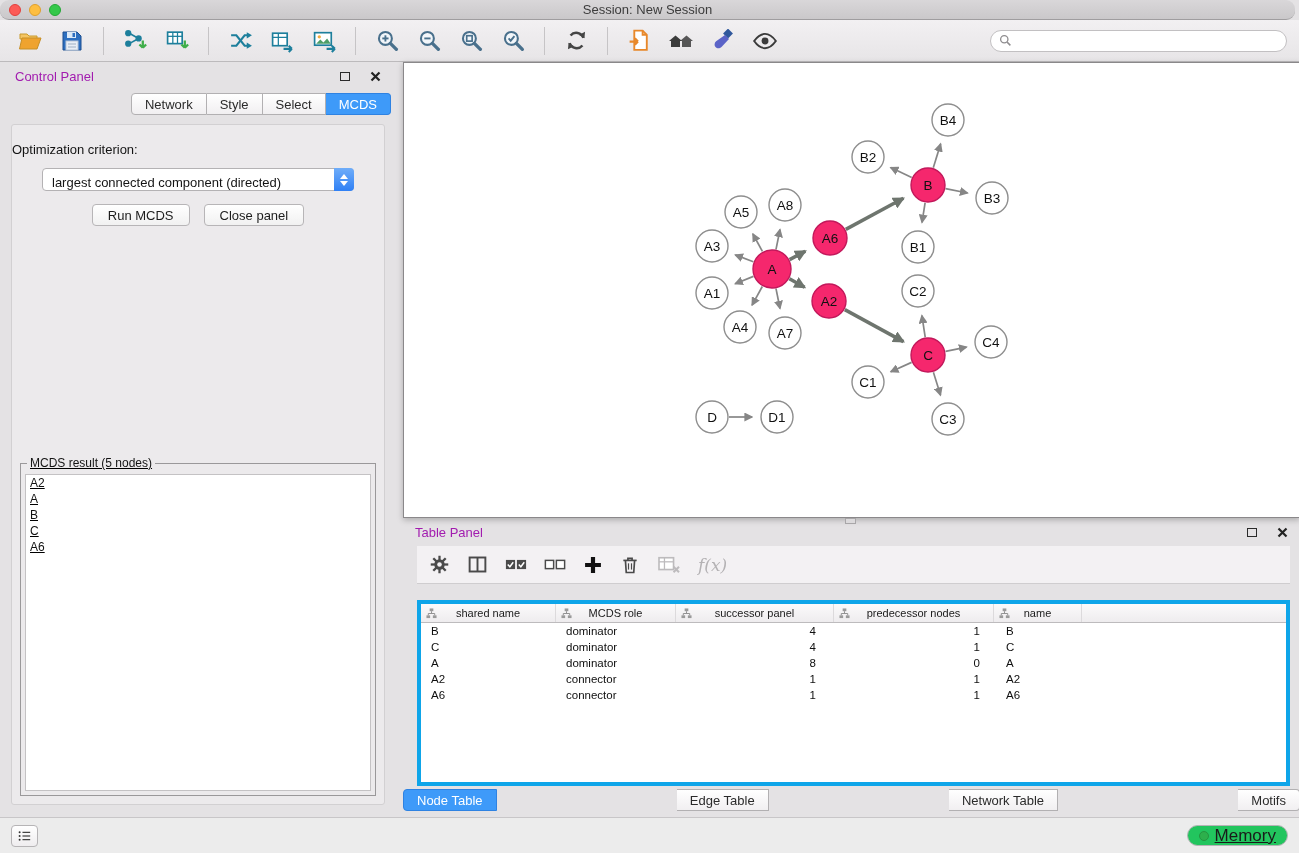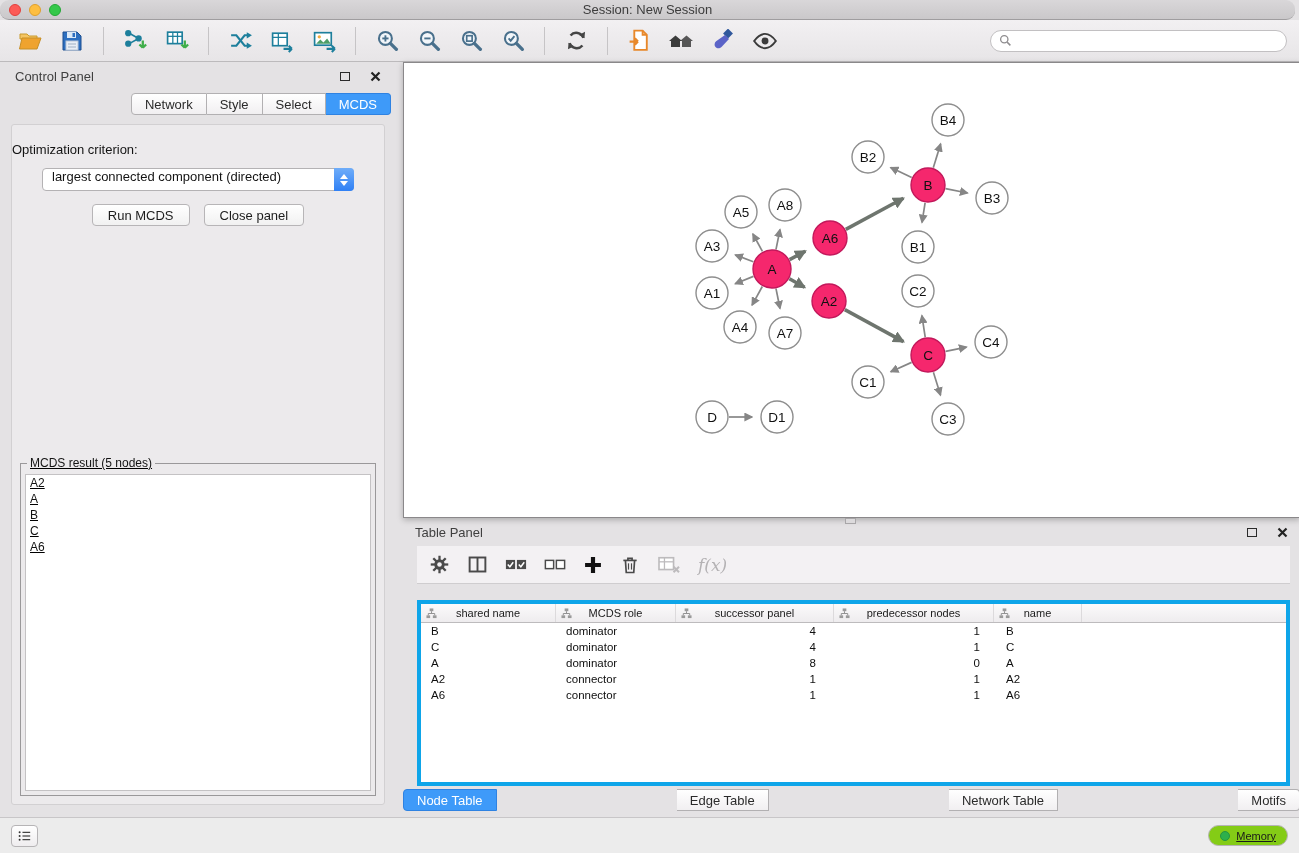--- a/index.html
+++ b/index.html
@@ -28,39 +28,39 @@
   .tb{width:36px;height:34px;border:none;background:transparent;display:flex;
     align-items:center;justify-content:center;padding:0;cursor:default;}
   .tsep{width:1px;height:28px;background:#c6c4c6;margin:0 7px;}
   .searchbox{margin-left:auto;width:297px;height:22px;background:#fff;
     border:1px solid #c2c0c2;border-radius:12px;display:flex;align-items:center;
     padding:0 8px;gap:5px;}
   .searchbox input{border:none;outline:none;flex:1;font-size:12px;background:transparent;
     font-family:"Liberation Sans",sans-serif;}
 
   
-  .panel-head{height:24px;display:flex;align-items:center;font-size:13px;color:#404040;
+  .panel-head{height:24px;display:flex;align-items:center;font-size:13px;color:#a21caf;
     padding:0 10px;gap:20px;}
   .panel-head .grow{flex:1;}
   .float-ico{width:10px;height:9px;border:1.5px solid #2a2a2a;display:inline-block;}
 
   
   .control-panel{position:absolute;left:5px;top:64px;width:386px;height:745px;}
   .seg-row{display:flex;justify-content:flex-end;margin:5px 0 7px;}
   .seg-tab{border:1px solid #b2b0b2;border-left:none;background:linear-gradient(#ffffff,#f1eff1);
     padding:0 13px;height:22px;line-height:21px;font-size:13px;color:#2b2b2b;cursor:default;}
   .seg-tab:first-child{border-left:1px solid #b2b0b2;border-radius:4px 0 0 4px;}
   .seg-tab:last-child{border-radius:0 4px 4px 0;}
   .seg-tab.active{background:#3e9af9;color:#fff;border-color:#2e82e2;}
   .cp-content{position:absolute;top:60px;left:6px;right:6px;bottom:4px;
     background:#eceaec;border:1px solid #d2d0d2;border-radius:3px;}
   .opt-label{text-align:left;font-size:13px;color:#141414;margin-top:17px;}
   .dropdown{width:312px;height:23px;margin:11px auto 0;background:#fff;
     border:1px solid #b4b2b4;border-radius:4px;position:relative;display:flex;
-    align-items:flex-start;font-size:13px;color:#141414;padding:0 24px 0 9px;}
+    align-items:flex-end;font-size:13px;color:#141414;padding:0 24px 0 9px;}
   .dd-cap{position:absolute;right:-1px;top:-1px;bottom:-1px;width:20px;
     border-radius:0 4px 4px 0;background:linear-gradient(#6fadf9,#2f80f5);
     display:flex;flex-direction:column;align-items:center;justify-content:center;gap:2px;}
   .dd-cap .up{width:0;height:0;border-left:4px solid transparent;border-right:4px solid transparent;
     border-bottom:5px solid #fff;}
   .dd-cap .dn{width:0;height:0;border-left:4px solid transparent;border-right:4px solid transparent;
     border-top:5px solid #fff;}
   .btn-row{display:flex;justify-content:center;gap:14px;margin-top:13px;}
   .mac-btn{height:22px;padding:0 15px;font-size:13px;color:#1d1d1d;
     background:linear-gradient(#ffffff,#f1f1f1);border:1px solid #b7b5b7;border-radius:4px;
@@ -107,21 +107,21 @@
   .td.c3{text-align:right;padding-right:14px;}
   .td.c4{padding-left:12px;}
   .tp-tabs{position:absolute;left:0;right:0;top:269px;display:flex;justify-content:space-between;}
 
   
   .statusbar{position:absolute;left:0;right:0;bottom:0;height:36px;background:#ececec;
     border-top:1px solid #c8c6c8;display:flex;align-items:center;padding:0 11px;}
   .list-btn{width:27px;height:22px;border:1px solid #b6b4b6;border-radius:4px;
     background:linear-gradient(#ffffff,#efedef);display:flex;align-items:center;justify-content:center;}
   .mem-btn{margin-left:auto;height:21px;border:1px solid #b6b4b6;border-radius:11px;
-    background:#84cc16;display:flex;align-items:center;gap:6px;padding:0 11px;font-size:11px;color:#1a1a1a;text-decoration:underline;}
+    background:#22c55e;display:flex;align-items:center;gap:6px;padding:0 11px;font-size:17px;color:#1a1a1a;text-decoration:underline;}
   .mem-dot{width:10px;height:10px;border-radius:50%;background:#2db04c;border:1px solid #249540;}
 </style>
 </head>
 <body>
 
 <div class="titlebar">
   <div class="win-title">Session: New Session</div>
   <div class="traffic">
     <span class="tl red"></span>
     <span class="tl yellow"></span>

